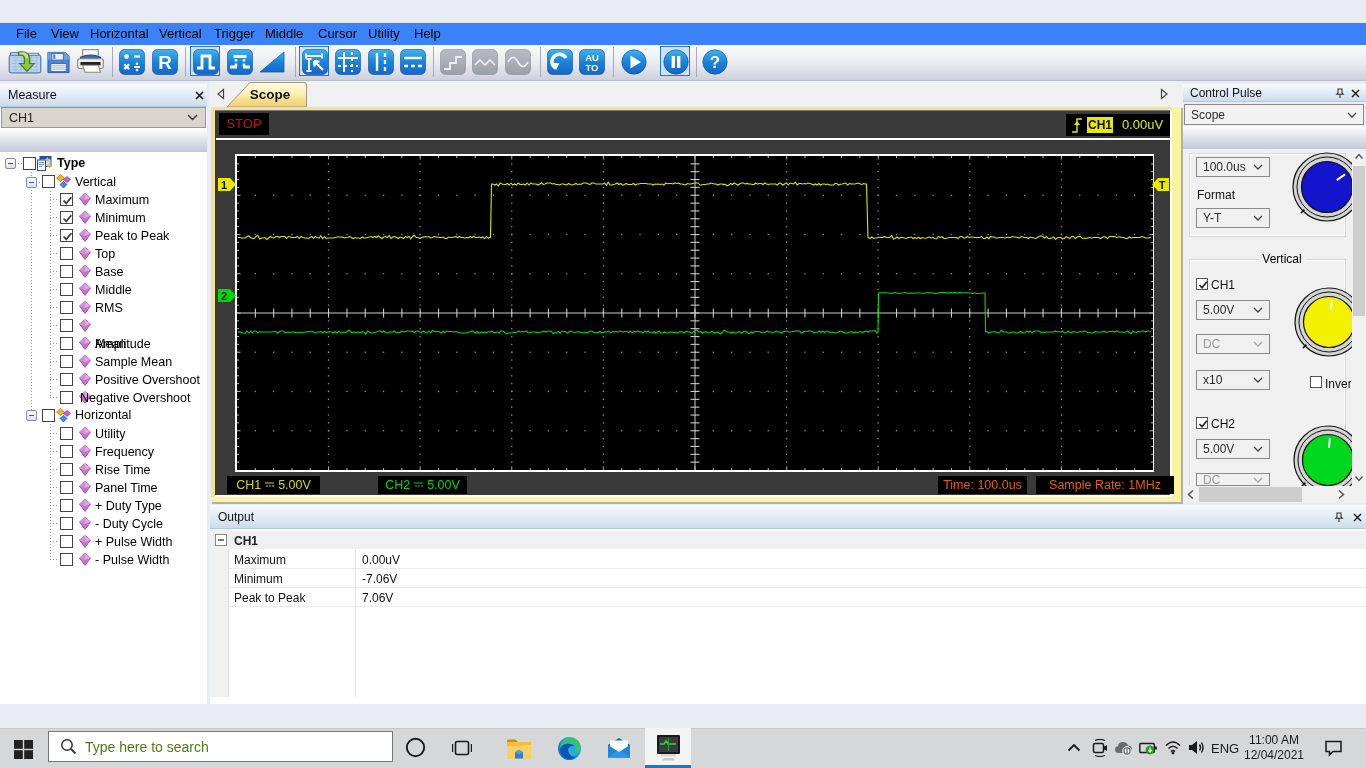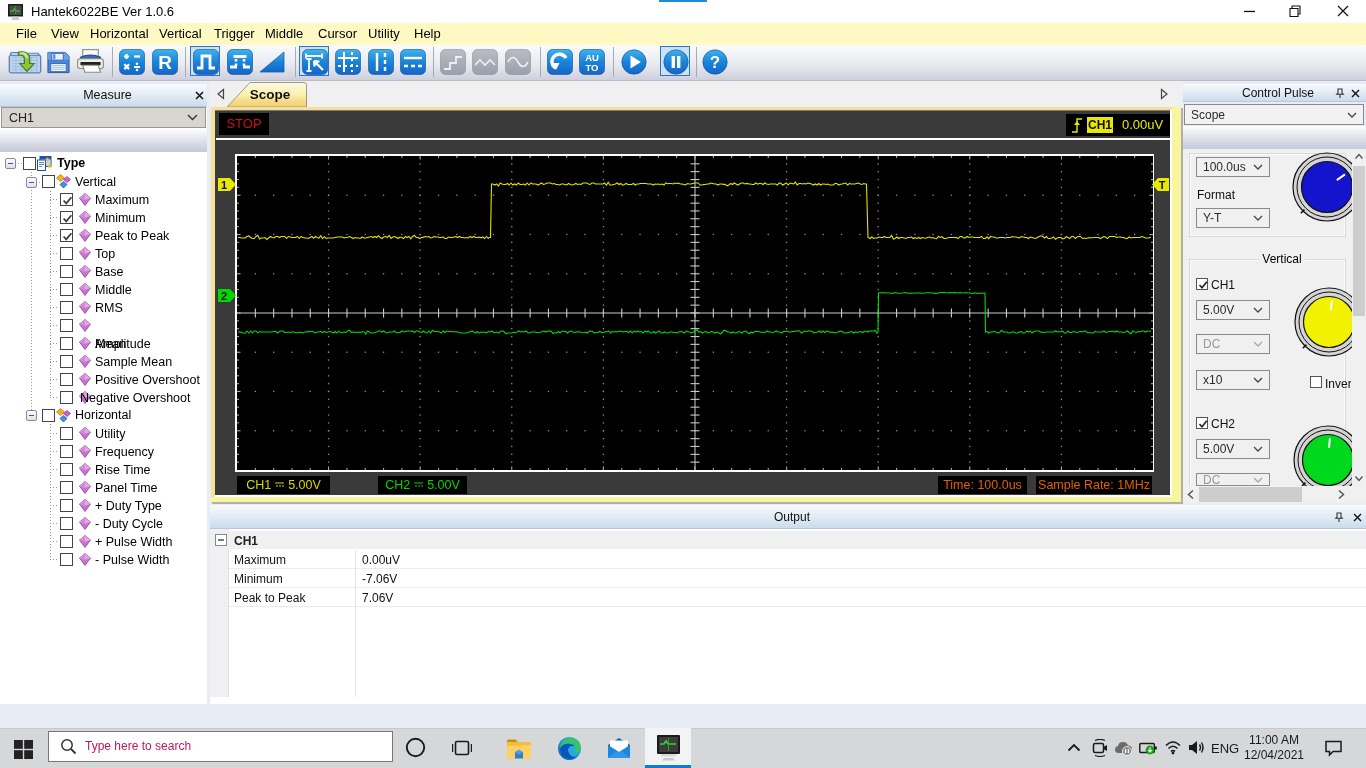--- a/index.html
+++ b/index.html
@@ -1,65 +1,44 @@
 <!DOCTYPE html>
 <html><head><meta charset="utf-8"><title>Hantek6022BE Ver 1.0.6</title>
 <style>
 * { margin:0; padding:0; box-sizing:border-box; }
 html,body { width:1366px; height:768px; overflow:hidden; }
 #root { position:relative; width:1366px; height:768px; font-family:"Liberation Sans",sans-serif; background:#e8edf5; }
 .abs { position:absolute; }
 .b { font-weight:bold; }
 #titlebar { position:absolute; left:0; top:0; width:1366px; height:23px; background:#ffffff; }
 #titlebar .t { position:absolute; left:31px; top:4px; font-size:13px; color:#000; }
-#menubar { position:absolute; left:0; top:23px; width:1366px; height:22px; background:#fef9c3; }
+#menubar { position:absolute; left:0; top:23px; width:1366px; height:22px; background:#3b82f6; }
 #menubar span { position:absolute; top:3px; font-size:13px; color:#000; }
 #toolbar { position:absolute; left:0; top:45px; width:1366px; height:36px; background:linear-gradient(#fafbfc, #e9eaf0 55%, #cdd0dc); border-bottom:1px solid #b8bcc8; }
 .tsep { position:absolute; top:47px; width:1px; height:30px; background:#a8aab4; }
 .tsel { position:absolute; background:#cfe2f5; border:1.5px solid #2a74c8; }
 #measure { position:absolute; left:0; top:84px; width:207px; height:620px; background:#fff; }
-.ptitle { position:absolute; background:linear-gradient(#f8fbfe,#ccdcec); font-size:12px; color:#111; display:flex; align-items:center; border-bottom:1px solid #b8c8d8;justify-content:center; }
+.ptitle { position:absolute; background:linear-gradient(#f8fbfe,#ccdcec); font-size:12px; color:#111; display:flex; align-items:center; border-bottom:1px solid #b8c8d8; }
 .cb { position:absolute; width:13px; height:13px; background:#fff; border:1.4px solid #444; }
 .cb2 { position:absolute; width:12px; height:12px; background:#fff; border:1px solid #555; }
 .tl { position:absolute; font-size:12.5px; color:#000; white-space:nowrap; }
 .vdot { position:absolute; width:1px; background-image:linear-gradient(#999 1px, transparent 1px); background-size:1px 3px; }
 .hdot { position:absolute; height:1px; background-image:linear-gradient(90deg,#999 1px, transparent 1px); background-size:3px 1px; }
 .exp { position:absolute; width:11px; height:11px; background:linear-gradient(#fdfdfd,#e0e0e8); border:1px solid #8a8a9a; border-radius:2px; }
 .expm { position:absolute; left:2px; top:4px; width:5px; height:1.4px; background:#3355bb; }
 .combo { position:absolute; border:1px solid #8a8a8a; font-size:12px; color:#111; display:flex; align-items:center; }
 .combo span { margin-left:6px; flex:1; }
 .combo .chev { margin-right:6px; }
 .gbox { position:absolute; border:1px solid #d8d8d8; box-shadow:inset 0 0 0 1px #fbfbfb; }
 .sfoot { height:18px; background:#000; font-size:12.5px; display:flex; align-items:center; justify-content:center; }
 #statusbar { position:absolute; left:0; top:704px; width:1366px; height:24px; background:#f0f0f0; border-top:1px solid #d8d8d8; }
 #taskbar { position:absolute; left:0; top:728px; width:1366px; height:40px; background:#d6d7d9; border-top:1px solid #c8c8c8; }
 </style></head>
 <body>
 <div id="root">
-<div id="titlebar">
- <div style="position:absolute;left:659px;top:0;width:48px;height:2px;background:#1a8cd8"></div>
- <svg class="abs" style="left:7px;top:3px" width="17" height="17" viewBox="0 0 17 17">
-  <rect x="1" y="1" width="15" height="12.5" rx="0.5" fill="#1a1a1a"></rect>
-  <rect x="2.5" y="2.5" width="12" height="9.5" fill="#4a4a4a"></rect>
-  <path d="M3 8 h3 l1.5-2 1.5 2 h4" stroke="#55cc33" stroke-width="1.2" fill="none"></path>
-  <path d="M8.5 3 v8" stroke="#3a9a3a" stroke-width="0.9"></path>
-  <rect x="5" y="13.5" width="7" height="1.6" fill="#cccccc"></rect>
-  <path d="M5.5 15.3 L11.5 15.3 L13 16.8 L4 16.8 Z" fill="#b8b8b8"></path>
- </svg>
- <div class="t">Hantek6022BE Ver 1.0.6</div>
- <svg class="abs" style="left:1244px;top:10px" width="11" height="3" viewBox="0 0 11 3">
-        <rect width="11" height="1.3" y="0.8" fill="#111"></rect>
-      </svg>
- <svg class="abs" style="left:1289px;top:5px" width="12" height="12" viewBox="0 0 12 12">
-        <path d="M3 3.5 L3 1 L11 1 L11 9 L8.5 9 M1 3.5 L9 3.5 L9 11.5 L1 11.5 Z" fill="none" stroke="#111" stroke-width="1.1"></path>
-      </svg>
- <svg class="abs" style="left:1337px;top:5px" width="12" height="12" viewBox="0 0 12 12">
-        <path d="M1 1 L11 11 M11 1 L1 11" stroke="#111" stroke-width="1.2"></path>
-      </svg>
-</div>
 <div id="menubar">
  <span style="left:16px">File</span>
       <span style="left:51px">View</span>
       <span style="left:90px">Horizontal</span>
  <span style="left:159px">Vertical</span>
       <span style="left:214px">Trigger</span>
       <span style="left:265px">Middle</span>
  <span style="left:318px">Cursor</span>
       <span style="left:368px">Utility</span>
       <span style="left:414px">Help</span>
@@ -1199,25 +1178,25 @@
 <path d="M1.0 81.5 L2.8 81.5 L4.6 82.0 L6.4 82.0 L8.2 82.0 L10.0 80.5 L11.8 79.9 L13.6 81.5 L15.4 82.5 L17.2 82.5 L19.0 80.5 L20.8 79.3 L22.6 82.9 L24.4 82.0 L26.2 82.0 L28.0 81.5 L29.8 83.4 L31.6 82.0 L33.4 80.5 L35.2 81.5 L37.0 82.0 L38.8 80.5 L40.6 80.5 L42.4 81.5 L44.2 80.5 L46.0 80.5 L47.8 80.5 L49.6 82.5 L51.4 80.5 L53.2 81.0 L55.0 81.5 L56.8 81.5 L58.6 81.5 L60.4 80.5 L62.2 82.5 L64.0 80.5 L65.8 81.5 L67.6 82.0 L69.4 82.0 L71.2 82.5 L73.0 81.5 L74.8 80.5 L76.6 82.3 L78.4 80.5 L80.2 81.5 L82.0 82.0 L83.8 79.7 L85.6 82.7 L87.4 80.7 L89.2 82.5 L91.0 82.0 L92.8 82.0 L94.6 82.0 L96.4 82.0 L98.2 81.5 L100.0 81.0 L101.8 81.0 L103.6 81.0 L105.4 81.0 L107.2 82.0 L109.0 81.5 L110.8 81.2 L112.6 80.5 L114.4 81.5 L116.2 82.5 L118.0 81.5 L119.8 82.0 L121.6 82.0 L123.4 82.5 L125.2 81.0 L127.0 82.0 L128.8 82.0 L130.6 81.5 L132.4 81.0 L134.2 80.5 L136.0 81.5 L137.8 80.5 L139.6 81.5 L141.4 79.8 L143.2 81.5 L145.0 82.5 L146.8 81.0 L148.6 80.5 L150.4 81.5 L152.2 79.5 L154.0 82.5 L155.8 81.0 L157.6 80.5 L159.4 81.5 L161.2 82.5 L163.0 81.0 L164.8 81.5 L166.6 82.5 L168.4 80.5 L170.2 81.5 L172.0 80.5 L173.8 82.9 L175.6 80.5 L177.4 79.2 L179.2 81.5 L181.0 81.5 L182.8 82.5 L184.6 81.5 L186.4 81.1 L188.2 80.5 L190.0 81.0 L191.8 80.5 L193.6 82.0 L195.4 81.5 L197.2 80.5 L199.0 81.0 L200.8 81.0 L202.6 81.5 L204.4 81.5 L206.2 81.0 L208.0 82.5 L209.8 82.5 L211.6 81.0 L213.4 81.5 L215.2 81.5 L217.0 81.0 L218.8 80.5 L220.6 81.5 L222.4 80.5 L224.2 81.5 L226.0 81.5 L227.8 82.0 L229.6 81.5 L231.4 82.0 L233.2 80.5 L235.0 81.5 L236.8 80.5 L238.6 81.5 L240.4 81.5 L242.2 81.1 L244.0 81.8 L245.8 81.0 L247.6 82.5 L249.4 80.5 L251.2 82.5 L252.0 81.5 L253.5 81.5 L254.5 28.0 L256.0 28.0 L257.8 29.0 L259.6 28.0 L261.4 30.0 L263.2 27.0 L265.0 28.0 L266.8 28.5 L268.6 28.5 L270.4 27.5 L272.2 29.0 L274.0 27.0 L275.8 29.0 L277.6 28.0 L279.4 29.0 L281.2 27.0 L283.0 28.5 L284.8 28.5 L286.6 28.0 L288.4 29.0 L290.2 27.0 L292.0 29.0 L293.8 27.0 L295.6 28.0 L297.4 28.0 L299.2 28.0 L301.0 29.0 L302.8 28.0 L304.6 27.0 L306.4 28.5 L308.2 28.0 L310.0 27.0 L311.8 27.0 L313.6 27.0 L315.4 28.0 L317.2 27.5 L319.0 28.5 L320.8 28.5 L322.6 29.0 L324.4 28.0 L326.2 28.0 L328.0 28.5 L329.8 29.0 L331.6 27.5 L333.4 28.5 L335.2 29.0 L337.0 28.5 L338.8 27.5 L340.6 28.5 L342.4 28.0 L344.2 28.5 L346.0 27.0 L347.8 27.0 L349.6 27.0 L351.4 28.0 L353.2 28.5 L355.0 27.0 L356.8 27.0 L358.6 28.0 L360.4 28.0 L362.2 28.0 L364.0 28.0 L365.8 28.0 L367.6 27.0 L369.4 29.3 L371.2 26.2 L373.0 29.0 L374.8 29.0 L376.6 28.5 L378.4 28.0 L380.2 27.0 L382.0 28.5 L383.8 27.5 L385.6 29.2 L387.4 28.5 L389.2 27.5 L391.0 28.5 L392.8 28.5 L394.6 28.5 L396.4 27.5 L398.2 29.0 L400.0 28.0 L401.8 28.0 L403.6 27.5 L405.4 27.5 L407.2 27.5 L409.0 27.5 L410.8 28.0 L412.6 28.0 L414.4 28.0 L416.2 29.0 L418.0 28.0 L419.8 28.2 L421.6 28.0 L423.4 28.5 L425.2 28.0 L427.0 29.0 L428.8 27.0 L430.6 27.8 L432.4 27.5 L434.2 27.5 L436.0 28.0 L437.8 27.0 L439.6 27.5 L441.4 27.1 L443.2 28.0 L445.0 28.0 L446.8 28.5 L448.6 29.0 L450.4 27.5 L452.2 28.0 L454.0 28.0 L455.8 27.5 L457.6 27.0 L459.4 27.0 L461.2 27.0 L463.0 29.0 L464.8 29.0 L466.6 28.5 L468.4 28.5 L470.2 28.0 L472.0 28.0 L473.8 27.0 L475.6 27.5 L477.4 28.0 L479.2 28.0 L481.0 29.0 L482.8 28.0 L484.6 28.0 L486.4 28.4 L488.2 28.3 L490.0 29.8 L491.8 29.0 L493.6 27.5 L495.4 28.5 L497.2 27.0 L499.0 28.0 L500.8 29.0 L502.6 28.0 L504.4 27.0 L506.2 27.0 L508.0 28.0 L509.8 27.4 L511.6 27.9 L513.4 28.0 L515.2 28.5 L517.0 28.5 L518.8 27.0 L520.6 28.1 L522.4 27.5 L524.2 27.5 L526.0 28.5 L527.8 27.0 L529.6 28.0 L531.4 28.5 L533.2 28.0 L535.0 28.0 L536.8 28.0 L538.6 28.0 L540.4 29.0 L542.2 27.0 L544.0 27.6 L545.8 29.0 L547.6 28.0 L549.4 27.0 L551.2 29.0 L553.0 27.0 L554.8 27.5 L556.6 28.0 L558.4 26.2 L560.2 29.0 L562.0 27.5 L563.8 27.5 L565.6 28.0 L567.4 27.5 L569.2 28.0 L571.0 27.0 L572.8 27.5 L574.6 28.0 L576.4 29.0 L578.2 28.0 L580.0 29.0 L581.8 27.5 L583.6 29.0 L585.4 28.0 L587.2 28.0 L589.0 28.5 L590.8 28.0 L592.6 29.0 L594.4 29.0 L596.2 29.0 L598.0 27.5 L599.8 27.5 L601.6 29.0 L603.4 28.3 L605.2 28.0 L607.0 27.5 L608.8 27.0 L610.6 29.0 L612.4 27.5 L614.2 28.0 L616.0 28.0 L617.8 28.0 L619.6 27.5 L621.4 27.0 L623.2 28.0 L625.0 28.5 L626.8 27.5 L628.0 28.0 L629.5 28.0 L631.0 81.5 L633.0 82.5 L634.8 81.0 L636.6 82.5 L638.4 82.0 L640.2 82.0 L642.0 81.0 L643.8 81.5 L645.6 81.5 L647.4 80.5 L649.2 81.5 L651.0 81.5 L652.8 81.5 L654.6 79.3 L656.4 83.0 L658.2 82.5 L660.0 81.0 L661.8 82.5 L663.6 81.5 L665.4 81.5 L667.2 82.0 L669.0 82.5 L670.8 81.5 L672.6 81.5 L674.4 81.0 L676.2 82.5 L678.0 81.7 L679.8 82.5 L681.6 81.5 L683.4 82.5 L685.2 81.5 L687.0 82.0 L688.8 82.2 L690.6 81.5 L692.4 81.0 L694.2 82.0 L696.0 81.5 L697.8 82.5 L699.6 82.7 L701.4 80.5 L703.2 81.5 L705.0 80.7 L706.8 82.5 L708.6 82.5 L710.4 82.0 L712.2 81.5 L714.0 81.5 L715.8 81.5 L717.6 81.5 L719.4 81.6 L721.2 82.5 L723.0 80.5 L724.8 80.5 L726.6 82.0 L728.4 82.0 L730.2 80.5 L732.0 81.5 L733.8 81.0 L735.6 81.0 L737.4 81.5 L739.2 81.5 L741.0 81.5 L742.8 81.5 L744.6 80.5 L746.4 82.5 L748.2 82.5 L750.0 81.0 L751.8 82.7 L753.6 80.5 L755.4 81.0 L757.2 81.0 L759.0 82.0 L760.8 82.0 L762.6 81.5 L764.4 81.5 L766.2 81.5 L768.0 82.0 L769.8 81.5 L771.6 81.5 L773.4 81.5 L775.2 80.5 L777.0 81.0 L778.8 81.0 L780.6 81.5 L782.4 82.0 L784.2 80.5 L786.0 81.0 L787.8 81.5 L789.6 81.5 L791.4 82.5 L793.2 81.0 L795.0 81.5 L796.8 82.0 L798.6 82.5 L800.4 81.5 L802.2 80.5 L804.0 79.8 L805.8 80.5 L807.6 82.0 L809.4 80.5 L811.2 82.5 L813.0 82.5 L814.8 82.0 L816.6 81.0 L818.4 83.3 L820.2 82.0 L822.0 81.5 L823.8 81.5 L825.6 82.8 L827.4 82.5 L829.2 80.7 L831.0 81.5 L832.8 82.5 L834.6 80.5 L836.4 80.5 L838.2 82.5 L840.0 81.0 L841.8 80.5 L843.6 80.5 L845.4 82.5 L847.2 82.0 L849.0 82.5 L850.8 82.0 L852.6 81.5 L854.4 82.0 L856.2 81.5 L858.0 81.5 L859.8 81.5 L861.6 81.5 L863.4 82.5 L865.2 81.5 L867.0 80.5 L868.8 81.2 L870.6 82.6 L872.4 80.5 L874.2 80.5 L876.0 80.5 L877.8 80.5 L879.6 81.5 L881.4 81.0 L883.2 81.0 L885.0 81.5 L886.8 81.5 L888.6 82.5 L890.4 82.5 L892.2 81.0 L894.0 82.0 L895.8 81.5 L897.6 81.5 L899.4 81.5 L901.2 81.5 L903.0 81.5 L904.8 80.5 L906.6 81.0 L908.4 82.0 L910.2 82.0 L912.0 82.0 L913.8 81.0" fill="none" stroke="#e3e300" stroke-width="1.1"></path>
 </svg></div><svg class="abs" style="left:218px;top:178px" width="18" height="13" viewBox="0 0 18 13">
 <path d="M0 0 L12 0 L18 6.5 L12 13 L0 13 Z" fill="#e8e800"></path>
       <text x="6" y="10.5" font-size="11" font-weight="bold" font-family="Liberation Sans" fill="#111" text-anchor="middle">1</text>
     </svg><svg class="abs" style="left:218px;top:289px" width="18" height="13" viewBox="0 0 18 13">
 <path d="M0 0 L12 0 L18 6.5 L12 13 L0 13 Z" fill="#00d800"></path>
       <text x="6" y="10.5" font-size="11" font-weight="bold" font-family="Liberation Sans" fill="#111" text-anchor="middle">2</text>
     </svg><svg class="abs" style="left:1152px;top:178px" width="17" height="13" viewBox="0 0 17 13">
 <path d="M17 0 L6 0 L0 6.5 L6 13 L17 13 Z" fill="#e8e800"></path>
       <text x="10" y="10.5" font-size="11" font-weight="bold" font-family="Liberation Sans" fill="#111" text-anchor="middle">T</text>
-    </svg><div class="abs sfoot" style="left:237px;top:476px;width:93px;color:#d8d800">CH1<svg width="11" height="10" viewBox="0 0 11 10" style="margin:0 3px">
+    </svg><div class="abs sfoot" style="left:227px;top:476px;width:93px;color:#d8d800">CH1<svg width="11" height="10" viewBox="0 0 11 10" style="margin:0 3px">
         <path d="M1 3 h9 M2 6 h2 M5 6 h2 M8 6 h2" stroke="#d8d800" stroke-width="1.2"></path>
       </svg>5.00V</div><div class="abs sfoot" style="left:378px;top:476px;width:89px;color:#00d800">CH2<svg width="11" height="10" viewBox="0 0 11 10" style="margin:0 3px">
         <path d="M1 3 h9 M2 6 h2 M5 6 h2 M8 6 h2" stroke="#00d800" stroke-width="1.2"></path>
-      </svg>5.00V</div><div class="abs sfoot" style="left:938px;top:476px;width:89px;color:#e06000">Time: 100.0us</div><div class="abs sfoot" style="left:1036px;top:476px;width:116px;color:#e06000">Sample Rate: 1MHz</div>
+      </svg>5.00V</div><div class="abs sfoot" style="left:938px;top:476px;width:89px;color:#e06000">Time: 100.0us</div><div class="abs sfoot" style="left:1036px;top:476px;width:138px;color:#e06000">Sample Rate: 1MHz</div>
 <div class="ptitle" style="left:1183px;top:84px;width:183px;height:18px">
       <span style="margin-left:7px">Control Pulse</span>
       <svg class="abs" style="left:152px;top:4px" width="10" height="11" viewBox="0 0 10 11">
         <path d="M3 1 h4 v4 l1.2 1.2 H1.8 L3 5 Z M5 6.5 V10" fill="none" stroke="#333" stroke-width="1.1"></path>
       </svg>
       <svg class="abs" style="left:168px;top:5px" width="9" height="9" viewBox="0 0 9 9">
         <path d="M1 1 L8 8 M8 1 L1 8" stroke="#111" stroke-width="1.4"></path>
       </svg>
     </div><div class="combo" style="left:1184px;top:104px;width:180px;height:21px;background:#f2f2f2">
       <span style="color:#2a2a2a">Scope</span>
@@ -1316,21 +1295,21 @@
     </svg><div class="abs b" style="left:234px;top:534px;font-size:12px;color:#222">CH1</div><div class="abs" style="left:229px;top:550px;width:1137px;height:19px;border-bottom:1px solid #ebebeb"></div><div class="abs" style="left:234px;top:553px;font-size:12px;color:#111">Maximum</div><div class="abs" style="left:362px;top:553px;font-size:12px;color:#111">0.00uV</div><div class="abs" style="left:229px;top:569px;width:1137px;height:19px;border-bottom:1px solid #ebebeb"></div><div class="abs" style="left:234px;top:572px;font-size:12px;color:#111">Minimum</div><div class="abs" style="left:362px;top:572px;font-size:12px;color:#111">-7.06V</div><div class="abs" style="left:229px;top:588px;width:1137px;height:19px;border-bottom:1px solid #ebebeb"></div><div class="abs" style="left:234px;top:591px;font-size:12px;color:#111">Peak to Peak</div><div class="abs" style="left:362px;top:591px;font-size:12px;color:#111">7.06V</div><div class="abs" style="left:355px;top:550px;width:1px;height:147px;background:#e5e5e5"></div>
 <div id="taskbar"></div>
 <svg class="abs" style="left:14px;top:740px" width="19" height="19" viewBox="0 0 19 19">
 <rect x="0" y="0" width="8.8" height="8.8" fill="#222"></rect>
       <rect x="10.2" y="0" width="8.8" height="8.8" fill="#222"></rect>
 <rect x="0" y="10.2" width="8.8" height="8.8" fill="#222"></rect>
       <rect x="10.2" y="10.2" width="8.8" height="8.8" fill="#222"></rect>
     </svg><div class="abs" style="left:48px;top:731px;width:345px;height:31px;background:#fff;border:1px solid #777"></div><svg class="abs" style="left:60px;top:738px" width="17" height="17" viewBox="0 0 17 17">
       <circle cx="7" cy="7" r="5.2" fill="none" stroke="#333" stroke-width="1.5"></circle>
       <path d="M11 11 L15.5 15.5" stroke="#333" stroke-width="1.8"></path>
-    </svg><div class="abs" style="left:85px;top:739px;font-size:12px;color:#be185d">Type here to search</div><svg class="abs" style="left:405px;top:737px" width="21" height="21" viewBox="0 0 21 21">
+    </svg><div class="abs" style="left:85px;top:739px;font-size:14px;color:#4d7c0f">Type here to search</div><svg class="abs" style="left:405px;top:737px" width="21" height="21" viewBox="0 0 21 21">
       <circle cx="10.5" cy="10.5" r="8.7" fill="none" stroke="#1a1a1a" stroke-width="1.9"></circle>
     </svg><svg class="abs" style="left:452px;top:738px" width="20" height="20" viewBox="0 0 20 20">
       <rect x="3.5" y="3.5" width="13" height="13" rx="1.5" fill="none" stroke="#1a1a1a" stroke-width="1.6"></rect>
       <path d="M0.5 6 L0.5 14 M19.5 6 L19.5 14" stroke="#1a1a1a" stroke-width="1.4"></path>
     </svg><svg class="abs" style="left:506px;top:737px" width="26" height="24" viewBox="0 0 26 24">
 <path d="M1 4 Q1 2.5 2.5 2.5 L9.5 2.5 L12 5 L1 5 Z" fill="#cf8d08"></path>
 <path d="M1 5 L25 5 Q25 5 25 6.5 L25 20 Q25 21.5 23.5 21.5 L2.5 21.5 Q1 21.5 1 20 Z" fill="#f5bd3c"></path>
 <path d="M1 9 L25 8 L25 20 Q25 21.5 23.5 21.5 L2.5 21.5 Q1 21.5 1 20 Z" fill="#fcd063"></path>
 <path d="M9 15 L17 15 L17 21.5 L9 21.5 Z" fill="#2f7fd6"></path>
 <path d="M9 15 L13 12.5 L17 15 L13 17.5 Z" fill="#4f9fe8"></path>

